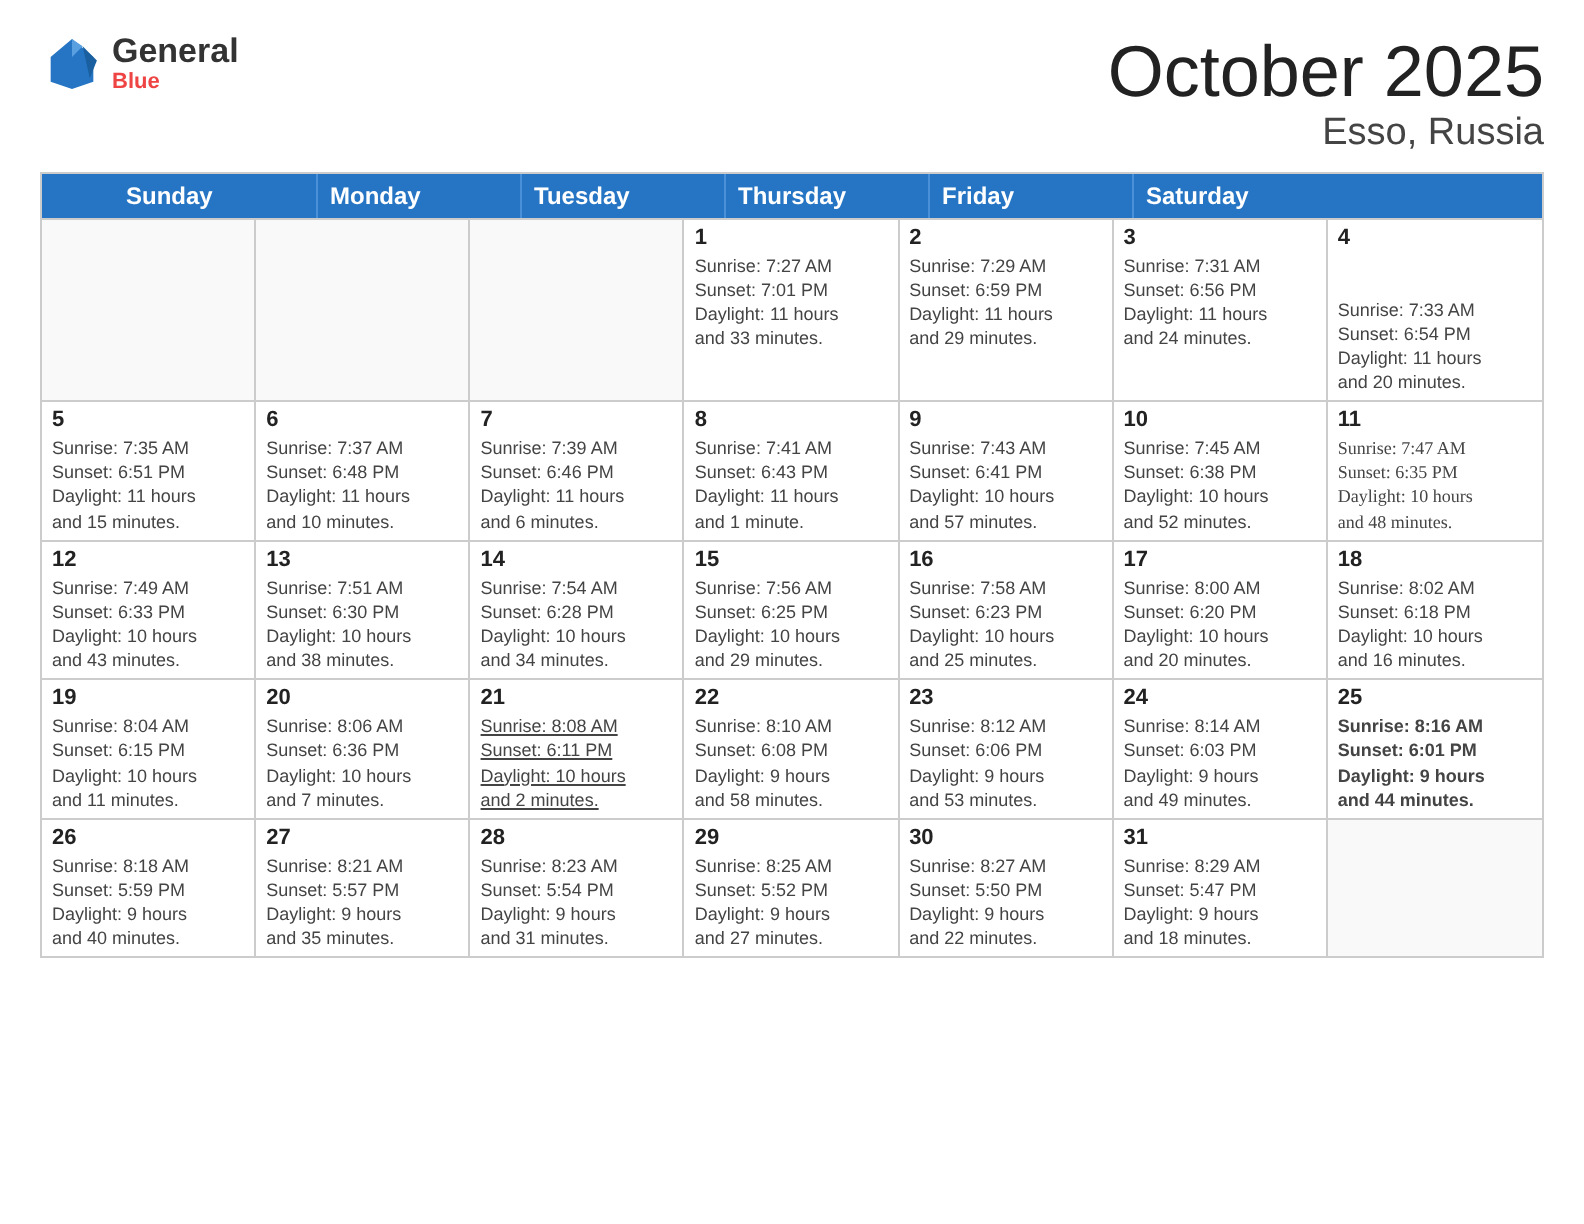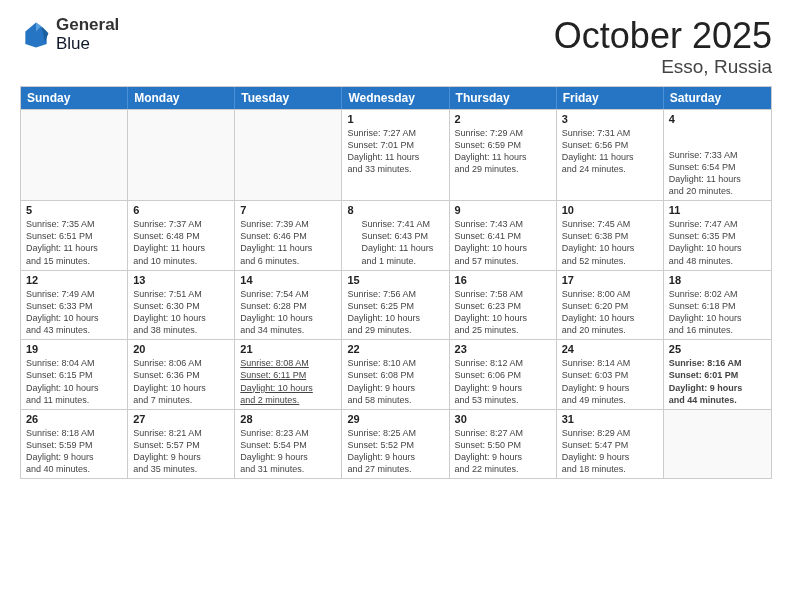--- a/index.html
+++ b/index.html
@@ -32,23 +32,23 @@
       display: flex;
       flex-direction: column;
       line-height: 1.1;
     }
     .logo-general {
       font-size: 17px;
       font-weight: bold;
       color: #333;
     }
     .logo-blue {
-      font-size: 17px;
-      font-weight: normal;
-      color: #0f172a;
+      font-size: 11px;
+      font-weight: bold;
+      color: #ef4444;
     }
     .logo-icon {
       width: 32px;
       height: 32px;
     }
     .title-block {
       text-align: right;
     }
     .title-month {
       font-size: 36px;
@@ -63,20 +63,21 @@
     .calendar {
       flex: 1;
       display: flex;
       flex-direction: column;
       border: 1px solid #ccc;
     }
     .cal-header {
       display: grid;
       grid-template-columns: repeat(7, 1fr);
       background: #2575c4;
+      padding-left: 36px;
     }
     .cal-header-cell {
       color: #fff;
       font-size: 12px;
       font-weight: bold;
       padding: 4px 6px;
       text-align: left;
       border-right: 1px solid #4a90d9;
     }
     .cal-header-cell:last-child { border-right: none; }
@@ -133,21 +134,20 @@
       <div class="title-month">October 2025</div>
       <div class="title-location">Esso, Russia</div>
     </div>
   </div>
 
   <div class="calendar">
     <div class="cal-header">
       <div class="cal-header-cell">Sunday</div>
       <div class="cal-header-cell">Monday</div>
       <div class="cal-header-cell">Tuesday</div>
-      <div class="cal-header-cell">Wednesday</div>
       <div class="cal-header-cell">Thursday</div>
       <div class="cal-header-cell">Friday</div>
       <div class="cal-header-cell">Saturday</div>
     </div>
     <div class="cal-body" id="cal-body">
     <div class="cal-row">
           <div class="cal-cell empty"></div>
           <div class="cal-cell empty"></div>
           <div class="cal-cell empty"></div>
           <div class="cal-cell">
@@ -196,42 +196,42 @@
           </div>
           <div class="cal-cell">
             <div class="cell-day">7</div>
             <div class="cell-info" style="white-space: pre-line;">Sunrise: 7:39 AM
 Sunset: 6:46 PM
 Daylight: 11 hours
 and 6 minutes.</div>
           </div>
           <div class="cal-cell">
             <div class="cell-day">8</div>
-            <div class="cell-info" style="white-space: pre-line; margin-left: 14px;">Sunrise: 7:41 AM
+            <div class="cell-info" style="white-space: pre-line;">Sunrise: 7:41 AM
 Sunset: 6:43 PM
 Daylight: 11 hours
 and 1 minute.</div>
           </div>
           <div class="cal-cell">
             <div class="cell-day">9</div>
             <div class="cell-info" style="white-space: pre-line;">Sunrise: 7:43 AM
 Sunset: 6:41 PM
 Daylight: 10 hours
 and 57 minutes.</div>
           </div>
           <div class="cal-cell">
             <div class="cell-day">10</div>
             <div class="cell-info" style="white-space: pre-line;">Sunrise: 7:45 AM
 Sunset: 6:38 PM
 Daylight: 10 hours
 and 52 minutes.</div>
           </div>
           <div class="cal-cell">
             <div class="cell-day">11</div>
-            <div class="cell-info" style="white-space: pre-line;">Sunrise: 7:47 AM
+            <div class="cell-info" style="white-space: pre-line; font-family: Liberation Serif, serif;">Sunrise: 7:47 AM
 Sunset: 6:35 PM
 Daylight: 10 hours
 and 48 minutes.</div>
           </div>
         </div>
         <div class="cal-row">
           <div class="cal-cell">
             <div class="cell-day">12</div>
             <div class="cell-info" style="white-space: pre-line;">Sunrise: 7:49 AM
 Sunset: 6:33 PM

